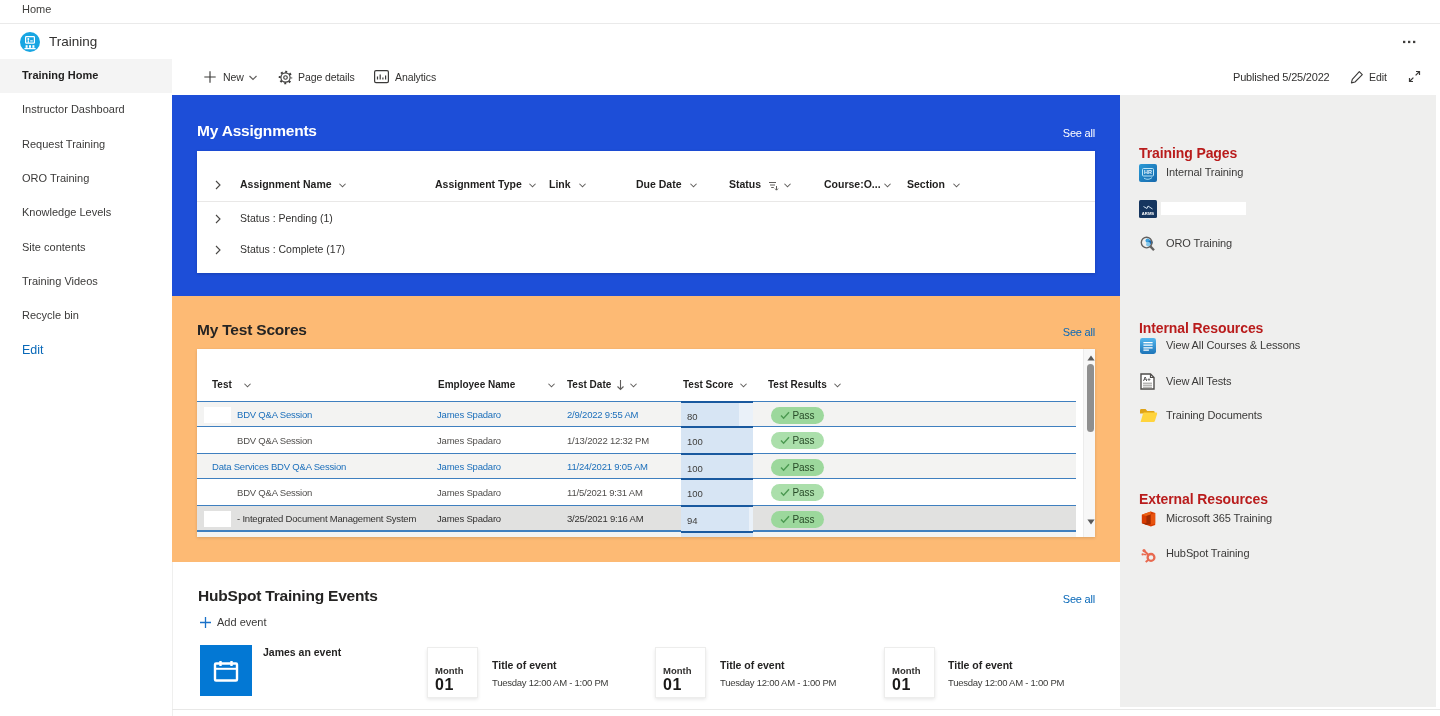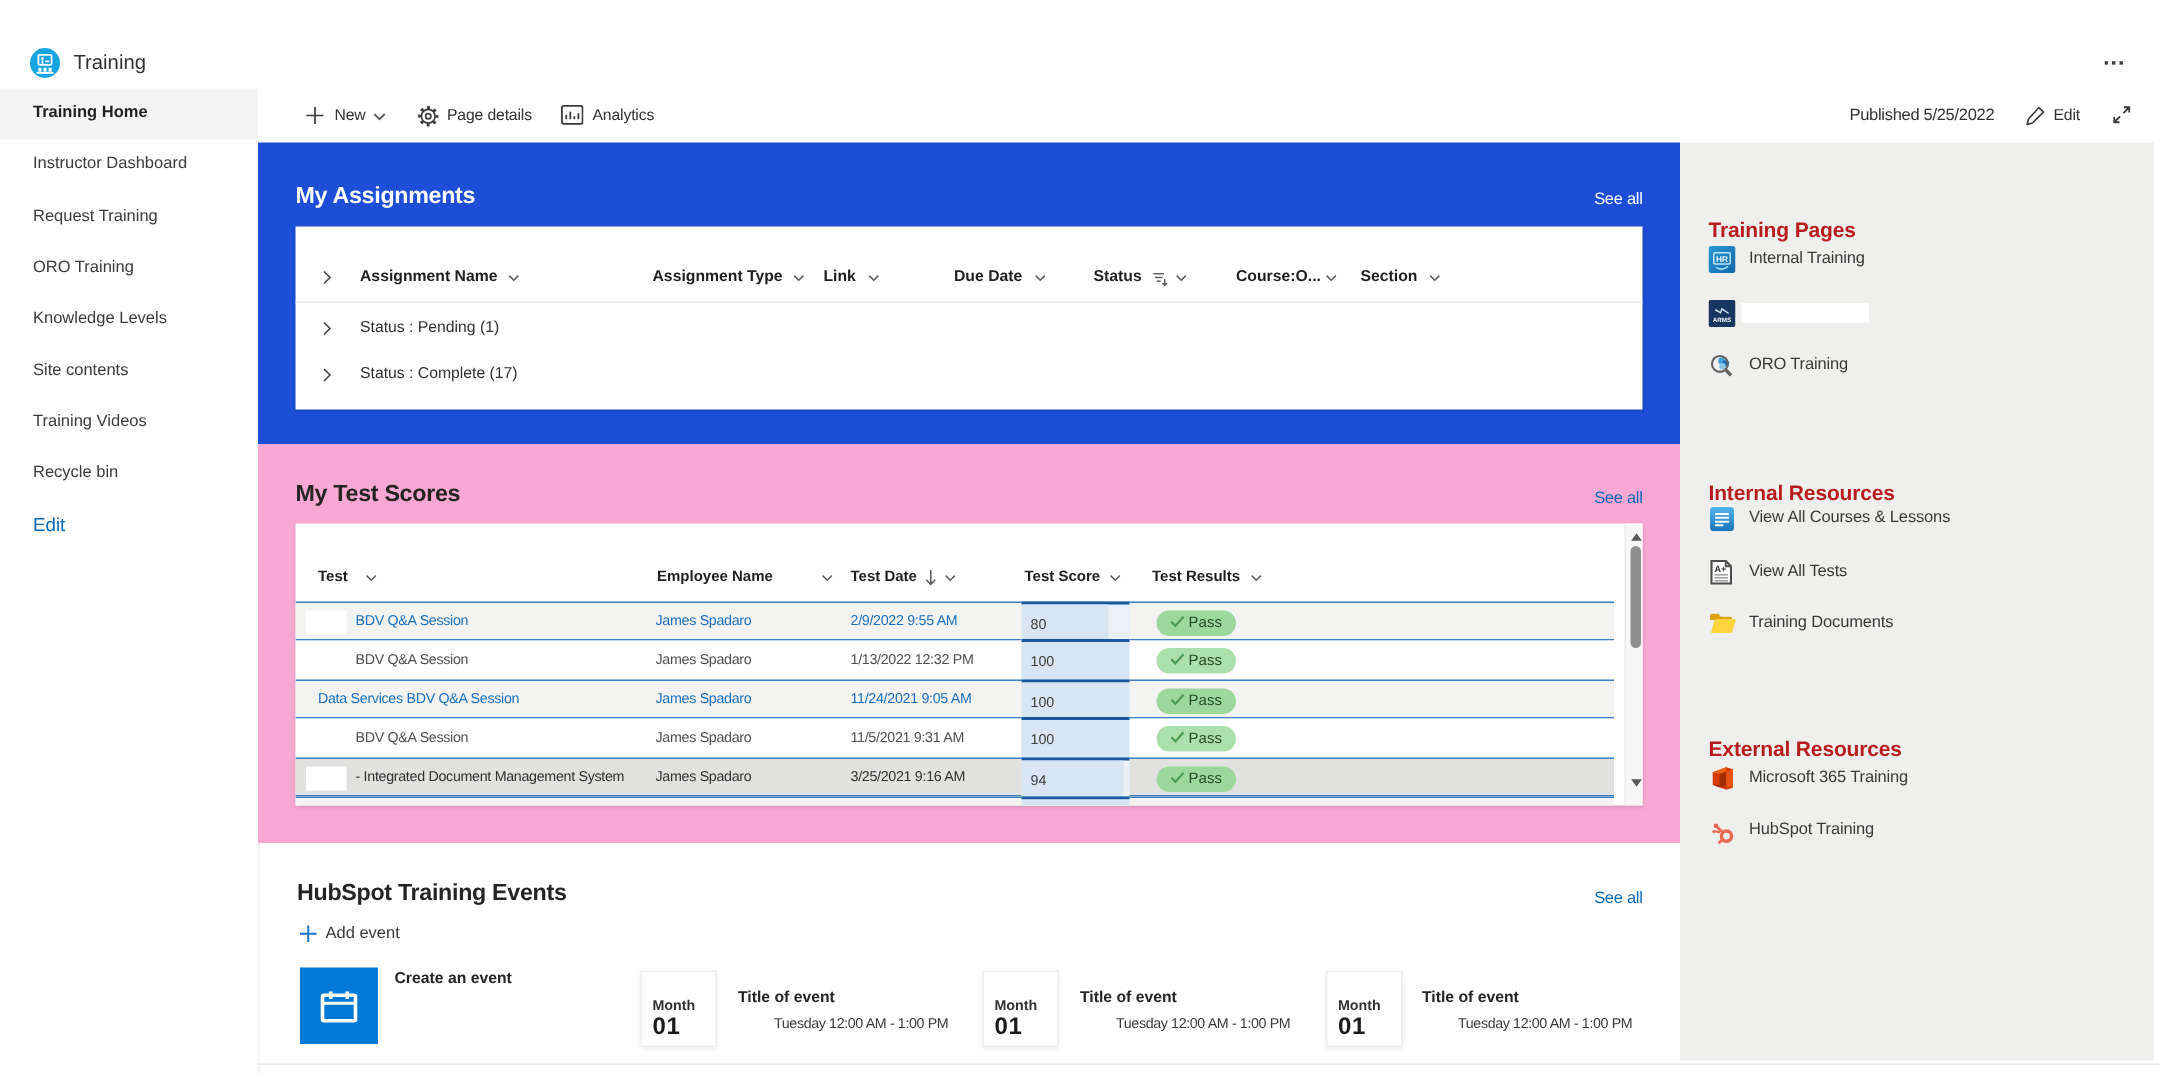--- a/index.html
+++ b/index.html
@@ -19,21 +19,21 @@
 #toolbar { left:172px; top:59px; width:1268px; height:36px; background:#fff; }
 .tbitem { position:absolute; top:0; height:36px; line-height:36px; font-size:10.5px; letter-spacing:-0.1px; color:#323130; }
 
 
 #nav { left:0; top:59px; width:172px; height:657px; background:#fff;text-align:center; }
 #navsel { left:0; top:0; width:172px; height:34px; background:#f4f4f4; }
 .navitem { position:absolute; left:22px; font-size:11px; color:#3b3a39; white-space:nowrap; }
 
 
 #bluesec { left:172px; top:95px; width:948px; height:201px; background:#1d4ed8; }
-#graysec { left:172px; top:296px; width:948px; height:266px; background:#f9a8d4; }
+#graysec { left:172px; top:296px; width:948px; height:266px; background:#fdba74; }
 #whitesec { left:172px; top:562px; width:948px; height:154px; background:#fff; border-left:1px solid #efefee; }
 #rail { left:1120px; top:95px; width:316px; height:612px; background:#efefee; }
 
 .h2 { font-size:15.5px; font-weight:bold; color:#252423; letter-spacing:-0.2px; }
 .seeall { font-size:11px; letter-spacing:-0.2px; color:#0868b8; }
 
 
 .card { position:absolute; background:#fff; }
 
 
@@ -63,25 +63,28 @@
 .pill.light { background:#abdfab; }
 #sbtrack { left:886px; top:0; width:13px; height:188px; background:#f7f7f7; border-left:1px solid #ececec;}
 #sbthumb { left:3px; top:15px; width:7px; height:68px; background:#8f8f8f; border-radius:4px; }
 
 
 .evbox { position:absolute; top:85px; width:51px; height:51px; background:#fff; border:1px solid #ededec;
   box-shadow:0 1.6px 3.6px rgba(0,0,0,.1); padding-left:7px; }
 .evm { margin-top:17px; font-size:9.5px; font-weight:bold; color:#323130; }
 .evd { margin-top:0; font-size:16px; font-weight:bold; color:#1b1a19; letter-spacing:.5px;}
 .evtitle { position:absolute; top:97px; font-size:10.5px; font-weight:bold; color:#252423; }
-.evtime { position:absolute; top:115px; font-size:9.5px; letter-spacing:-0.25px; color:#3a3a38;margin-left:24px; }
+.evtime { position:absolute; top:115px; font-size:9.5px; letter-spacing:-0.25px; color:#3a3a38; }
 </style>
 </head>
 <body>
 <div id="stage">
+  <div class="abs" id="suitebar">
+      <div class="abs home">Home</div>
+    </div>
   <div class="abs" id="sitehead"></div>
   <svg class="abs" style="left:20px;top:32px;" width="20" height="20" viewBox="0 0 20 20">
     <circle cx="10" cy="10" r="10" fill="#17a5e2"></circle>
     <rect x="5.6" y="4.6" width="8.8" height="6.6" rx="0.8" fill="none" stroke="#fff" stroke-width="1.2"></rect>
     <circle cx="8.3" cy="7" r="1" fill="#fff"></circle>
       <path d="M8.3 8.2v2.6" stroke="#fff" stroke-width="1.2"></path>
     <path d="M10.2 8.9h2.6" stroke="#fff" stroke-width="1.1"></path>
     <rect x="5.6" y="13.2" width="2" height="2.6" fill="#fff"></rect>
     <rect x="9" y="13.2" width="2" height="2.6" fill="#fff"></rect>
     <rect x="12.4" y="13.2" width="2" height="2.6" fill="#fff"></rect>
@@ -297,21 +300,21 @@
         <path d="M6.5 1v11M1 6.5h11" stroke="#1971c8" stroke-width="1.3" fill="none"></path>
       </svg>
     <div class="abs" style="left:44px;top:54px;font-size:11px;color:#3b3a39;">Add event</div>
     <div class="abs" style="left:27px;top:83px;width:52px;height:51px;background:#0378d4;">
       <svg class="abs" style="left:13px;top:15px;" width="26" height="22" viewBox="0 0 26 22">
           <rect x="2" y="3.5" width="22" height="17" rx="1" stroke="#fff" stroke-width="2.4" fill="none"></rect>
           <path d="M2 8.8h22" stroke="#fff" stroke-width="2"></path>
           <path d="M7.5 1v5M18.5 1v5" stroke="#fff" stroke-width="2.4"></path>
         </svg>
     </div>
-    <div class="abs" style="left:90px;top:84px;font-size:10.5px;font-weight:bold;color:#252423;">Create an event</div>
+    <div class="abs" style="left:90px;top:84px;font-size:10.5px;font-weight:bold;color:#252423;">James an event</div>
     <div class="evbox" style="left:254px;">
         <div class="evm">Month</div>
         <div class="evd">01</div>
       </div>
     <div class="evtitle" style="left:319px;">Title of event</div>
     <div class="evtime" style="left:319px;">Tuesday 12:00 AM - 1:00 PM</div>
     <div class="evbox" style="left:482px;">
         <div class="evm">Month</div>
         <div class="evd">01</div>
       </div>

